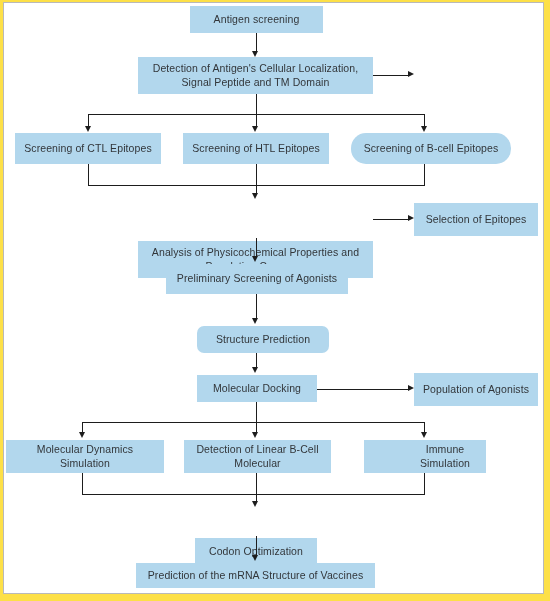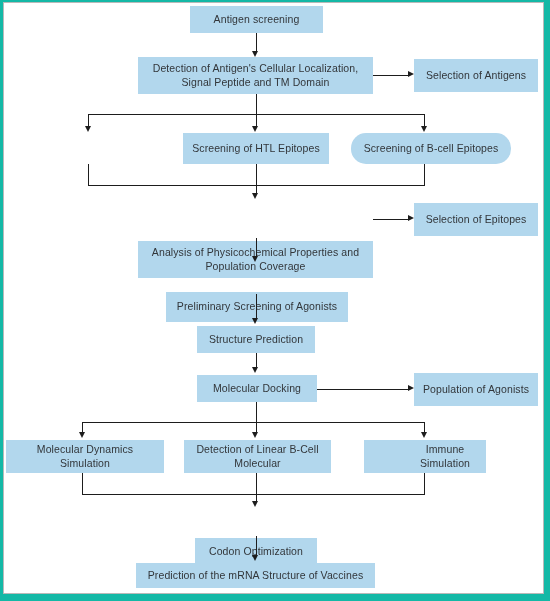--- a/index.html
+++ b/index.html
@@ -7,21 +7,21 @@
     padding: 0;
     background: #ffffff;
   }
   body {
     font-family: "Liberation Sans", sans-serif;
   }
   #canvas {
     position: relative;
     width: 550px;
     height: 601px;
-    background: #14b8a6;
+    background: #fde047;
     overflow: hidden;
   }
   #frame {
     position: absolute;
     left: 3px;
     top: 2px;
     width: 541px;
     height: 592px;
     border: 1px solid #b9b9b9;
     box-sizing: border-box;
@@ -70,35 +70,35 @@
 
 <div id="canvas">
 
   <div id="frame"></div>
 
   <div class="node" style="left:190px; top:6px; width:133px; height:27px;">Antigen screening</div>
 
   <div class="node" style="left:138px; top:57px; width:235px; height:37px;">Detection of Antigen's Cellular Localization,
 Signal Peptide and TM Domain</div>
 
-  <div class="node" style="left:414px; top:59px; width:124px; height:33px;">Selection of Antigens</div>
 
+  <div class="node" style="left:15px; top:133px; width:146px; height:31px;">Screening of CTL Epitopes</div>
 
   <div class="node" style="left:183px; top:133px; width:146px; height:31px;">Screening of HTL Epitopes</div>
 
   <div class="node" style="left:351px; top:133px; width:160px; height:31px;border-radius:15px;">Screening of B-cell Epitopes</div>
 
   <div class="node" style="left:138px; top:201px; width:235px; height:37px;margin-top:40px;">Analysis of Physicochemical Properties and
 Population Coverage</div>
 
   <div class="node" style="left:414px; top:203px; width:124px; height:33px;">Selection of Epitopes</div>
 
-  <div class="node" style="left:166px; top:264px; width:182px; height:30px;margin-top:28px;">Preliminary Screening of Agonists</div>
+  <div class="node" style="left:166px; top:264px; width:182px; height:30px;">Preliminary Screening of Agonists</div>
 
-  <div class="node" style="left:197px; top:326px; width:118px; height:27px;">Structure Prediction</div>
+  <div class="node" style="left:197px; top:326px; width:132px; height:27px;border-radius:7px;">Structure Prediction</div>
 
   <div class="node" style="left:197px; top:375px; width:120px; height:27px;">Molecular Docking</div>
 
   <div class="node" style="left:414px; top:373px; width:124px; height:33px;">Population of Agonists</div>
 
   <div class="node" style="left:6px; top:440px; width:158px; height:33px;">Molecular Dynamics
 Simulation</div>
 
   <div class="node" style="left:184px; top:440px; width:147px; height:33px;">Detection of Linear B-Cell
 Molecular</div>

